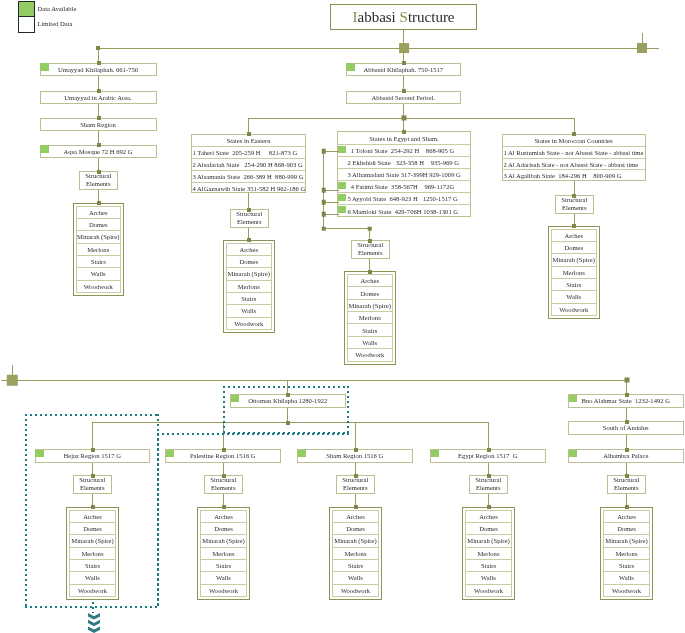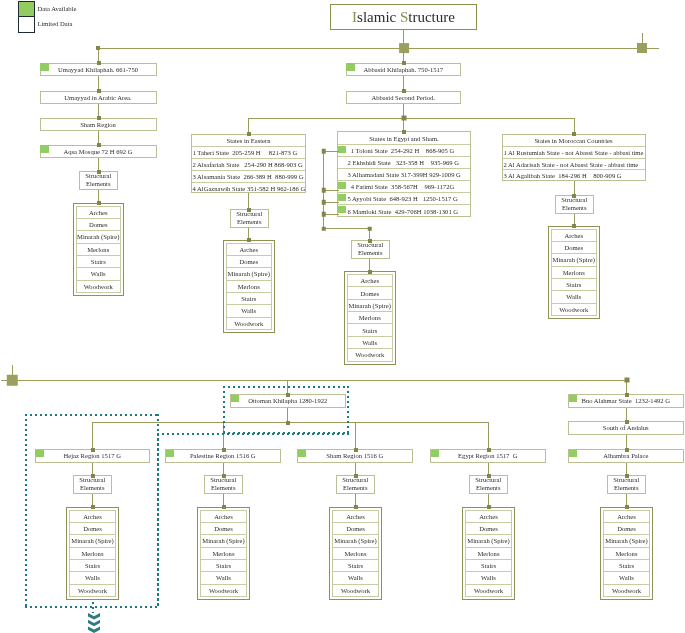--- a/index.html
+++ b/index.html
@@ -72,21 +72,21 @@
 <body>
 
 <div id="stage">
     <div style="position: absolute; left: 18px; top: 1px; width: 17px; height: 32px; border: 1.6px solid rgb(29, 43, 48); box-sizing: border-box;">
       <div class="half top"></div>
       <div class="half bot"></div>
     </div>
     <div class="legend-label" style="top: 5px;">Data Available</div>
     <div class="legend-label" style="top: 20px;">Limited Data</div>
     <div id="title" style="position: absolute; left: 330px; top: 4px; width: 147px; height: 26px; border: 1.6px solid rgb(140, 142, 78); box-sizing: border-box; background: rgb(255, 255, 255); display: flex; align-items: center; justify-content: center; font-size: 15px; color: rgb(43, 43, 43);">
-      <span><span class="cap">I</span><span>slamic </span><span class="cap">S</span><span>tructure</span></span>
+      <span><span class="cap">I</span><span>abbasi </span><span class="cap">S</span><span>tructure</span></span>
     </div>
     <div class="vline" style="left: 403px; top: 30px; height: 18px;"></div>
     <div class="hline" style="left: 98px; top: 48.3px; width: 561px;"></div>
     <div class="sq" style="left: 403.8px; top: 48.3px; width: 9.8px; height: 9.8px;"></div>
     <div class="sq" style="left: 642px; top: 48.4px; width: 10px; height: 10px;"></div>
     <div class="vline" style="left: 641.8px; top: 33px; height: 15px;"></div>
     <div class="node" style="left: 39.5px; top: 62.5px; width: 117px; height: 13.5px;"><div class="gsq"></div><span>Umayyad Khilaphah. 661-750</span></div>
     <div class="node" style="left: 39.5px; top: 90.5px; width: 117px; height: 13.5px;"><span>Umayyad in Arabic Area.</span></div>
     <div class="vline" style="left: 98px; top: 76px; height: 14.5px;"></div>
     <div class="node" style="left: 39.5px; top: 117.5px; width: 117px; height: 13.5px;"><span>Sham Region</span></div>

